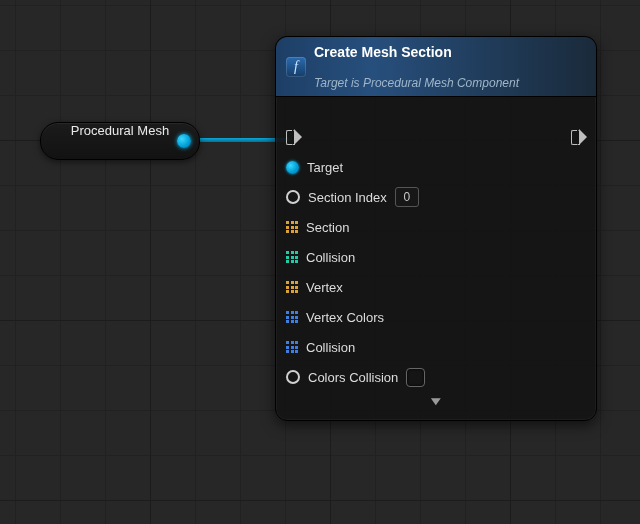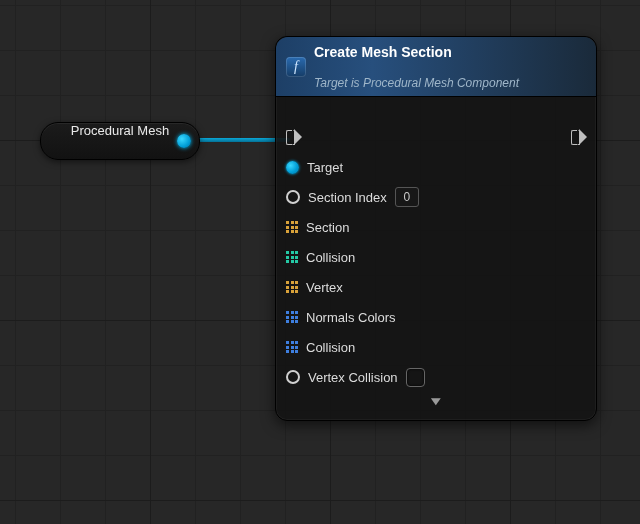--- a/index.html
+++ b/index.html
@@ -180,41 +180,41 @@
             <i></i>
             <i></i>
             <i></i>
             <i></i>
             <i></i>
             <i></i>
             <i></i>
             <i></i>
             <i></i>
           </span>
-        <span class="lbl">Normals Colors</span>
+        <span class="lbl">Vertex Colors</span>
       </div>
 
       <div class="row">
         <span class="pin grid g-blue">
             <i></i>
             <i></i>
             <i></i>
             <i></i>
             <i></i>
             <i></i>
             <i></i>
             <i></i>
             <i></i>
           </span>
         <span class="lbl">Collision</span>
       </div>
 
       <div class="row">
         <span class="pin hollow c-bool"></span>
-        <span class="lbl">Vertex Collision</span>
+        <span class="lbl">Colors Collision</span>
         <span class="chkbox"></span>
       </div>
 
       <div class="expand">
           <span>▼</span>
         </div>
     </div>
   </div>
 
 </div>

